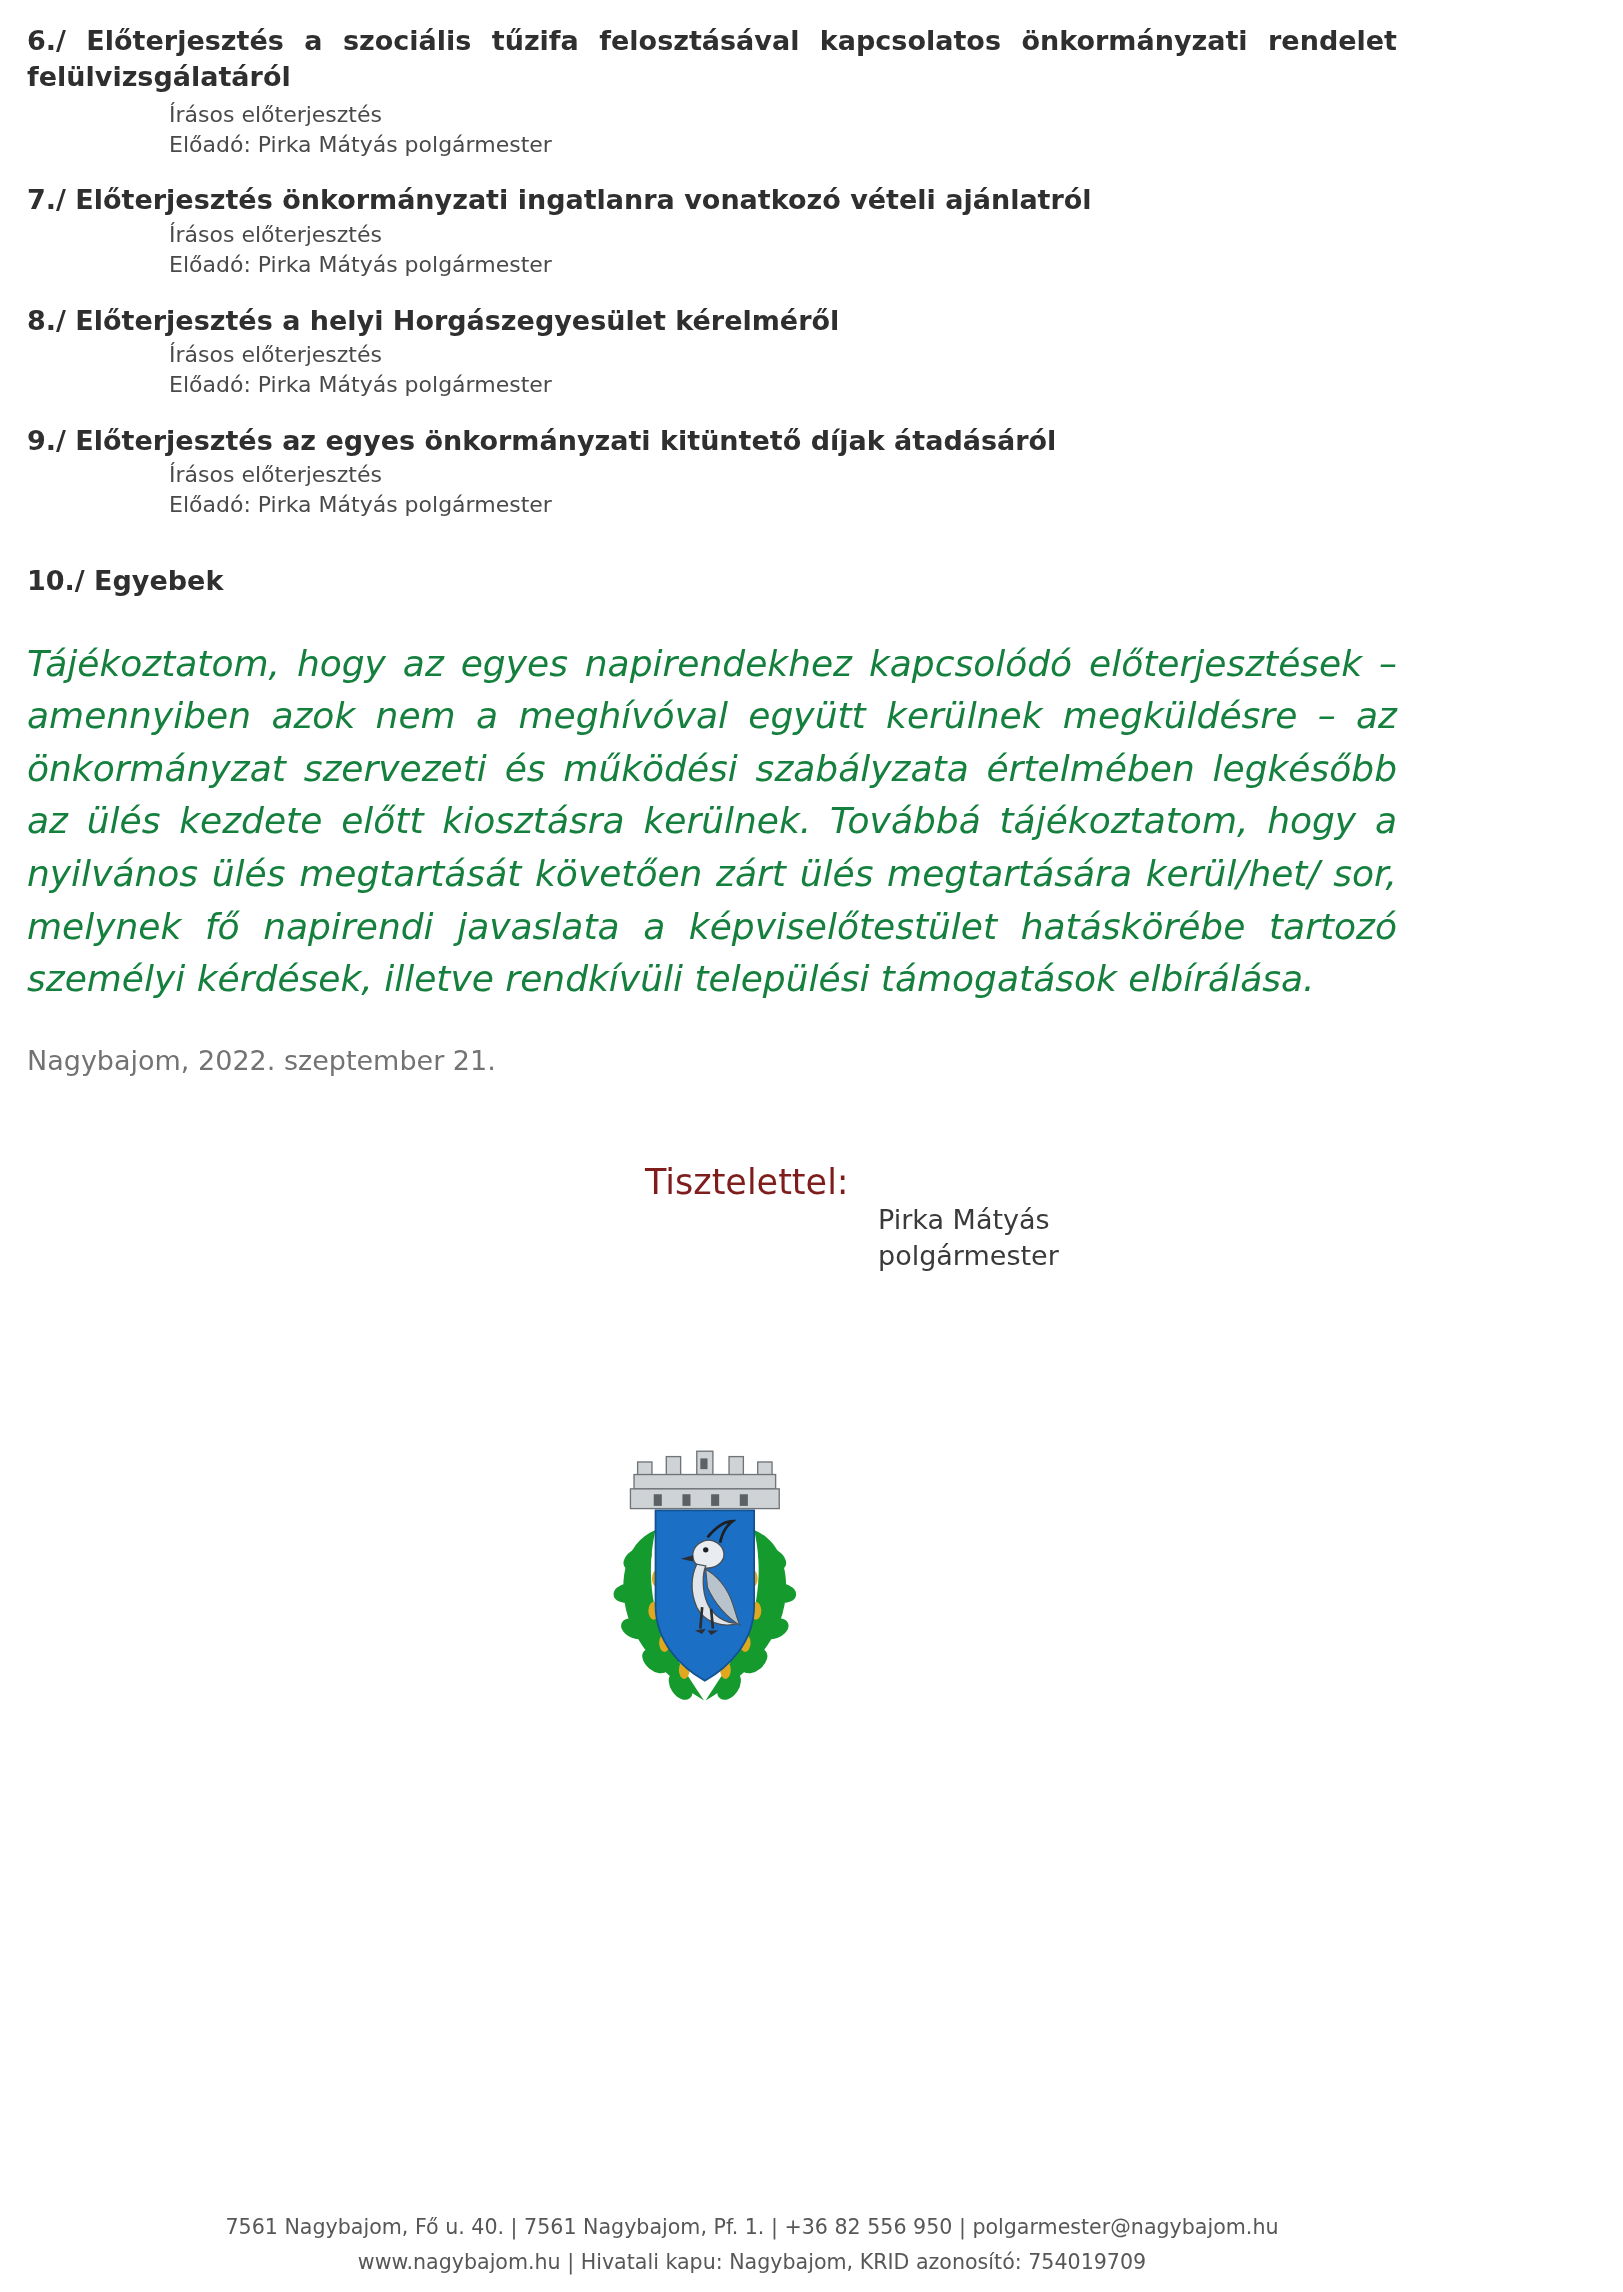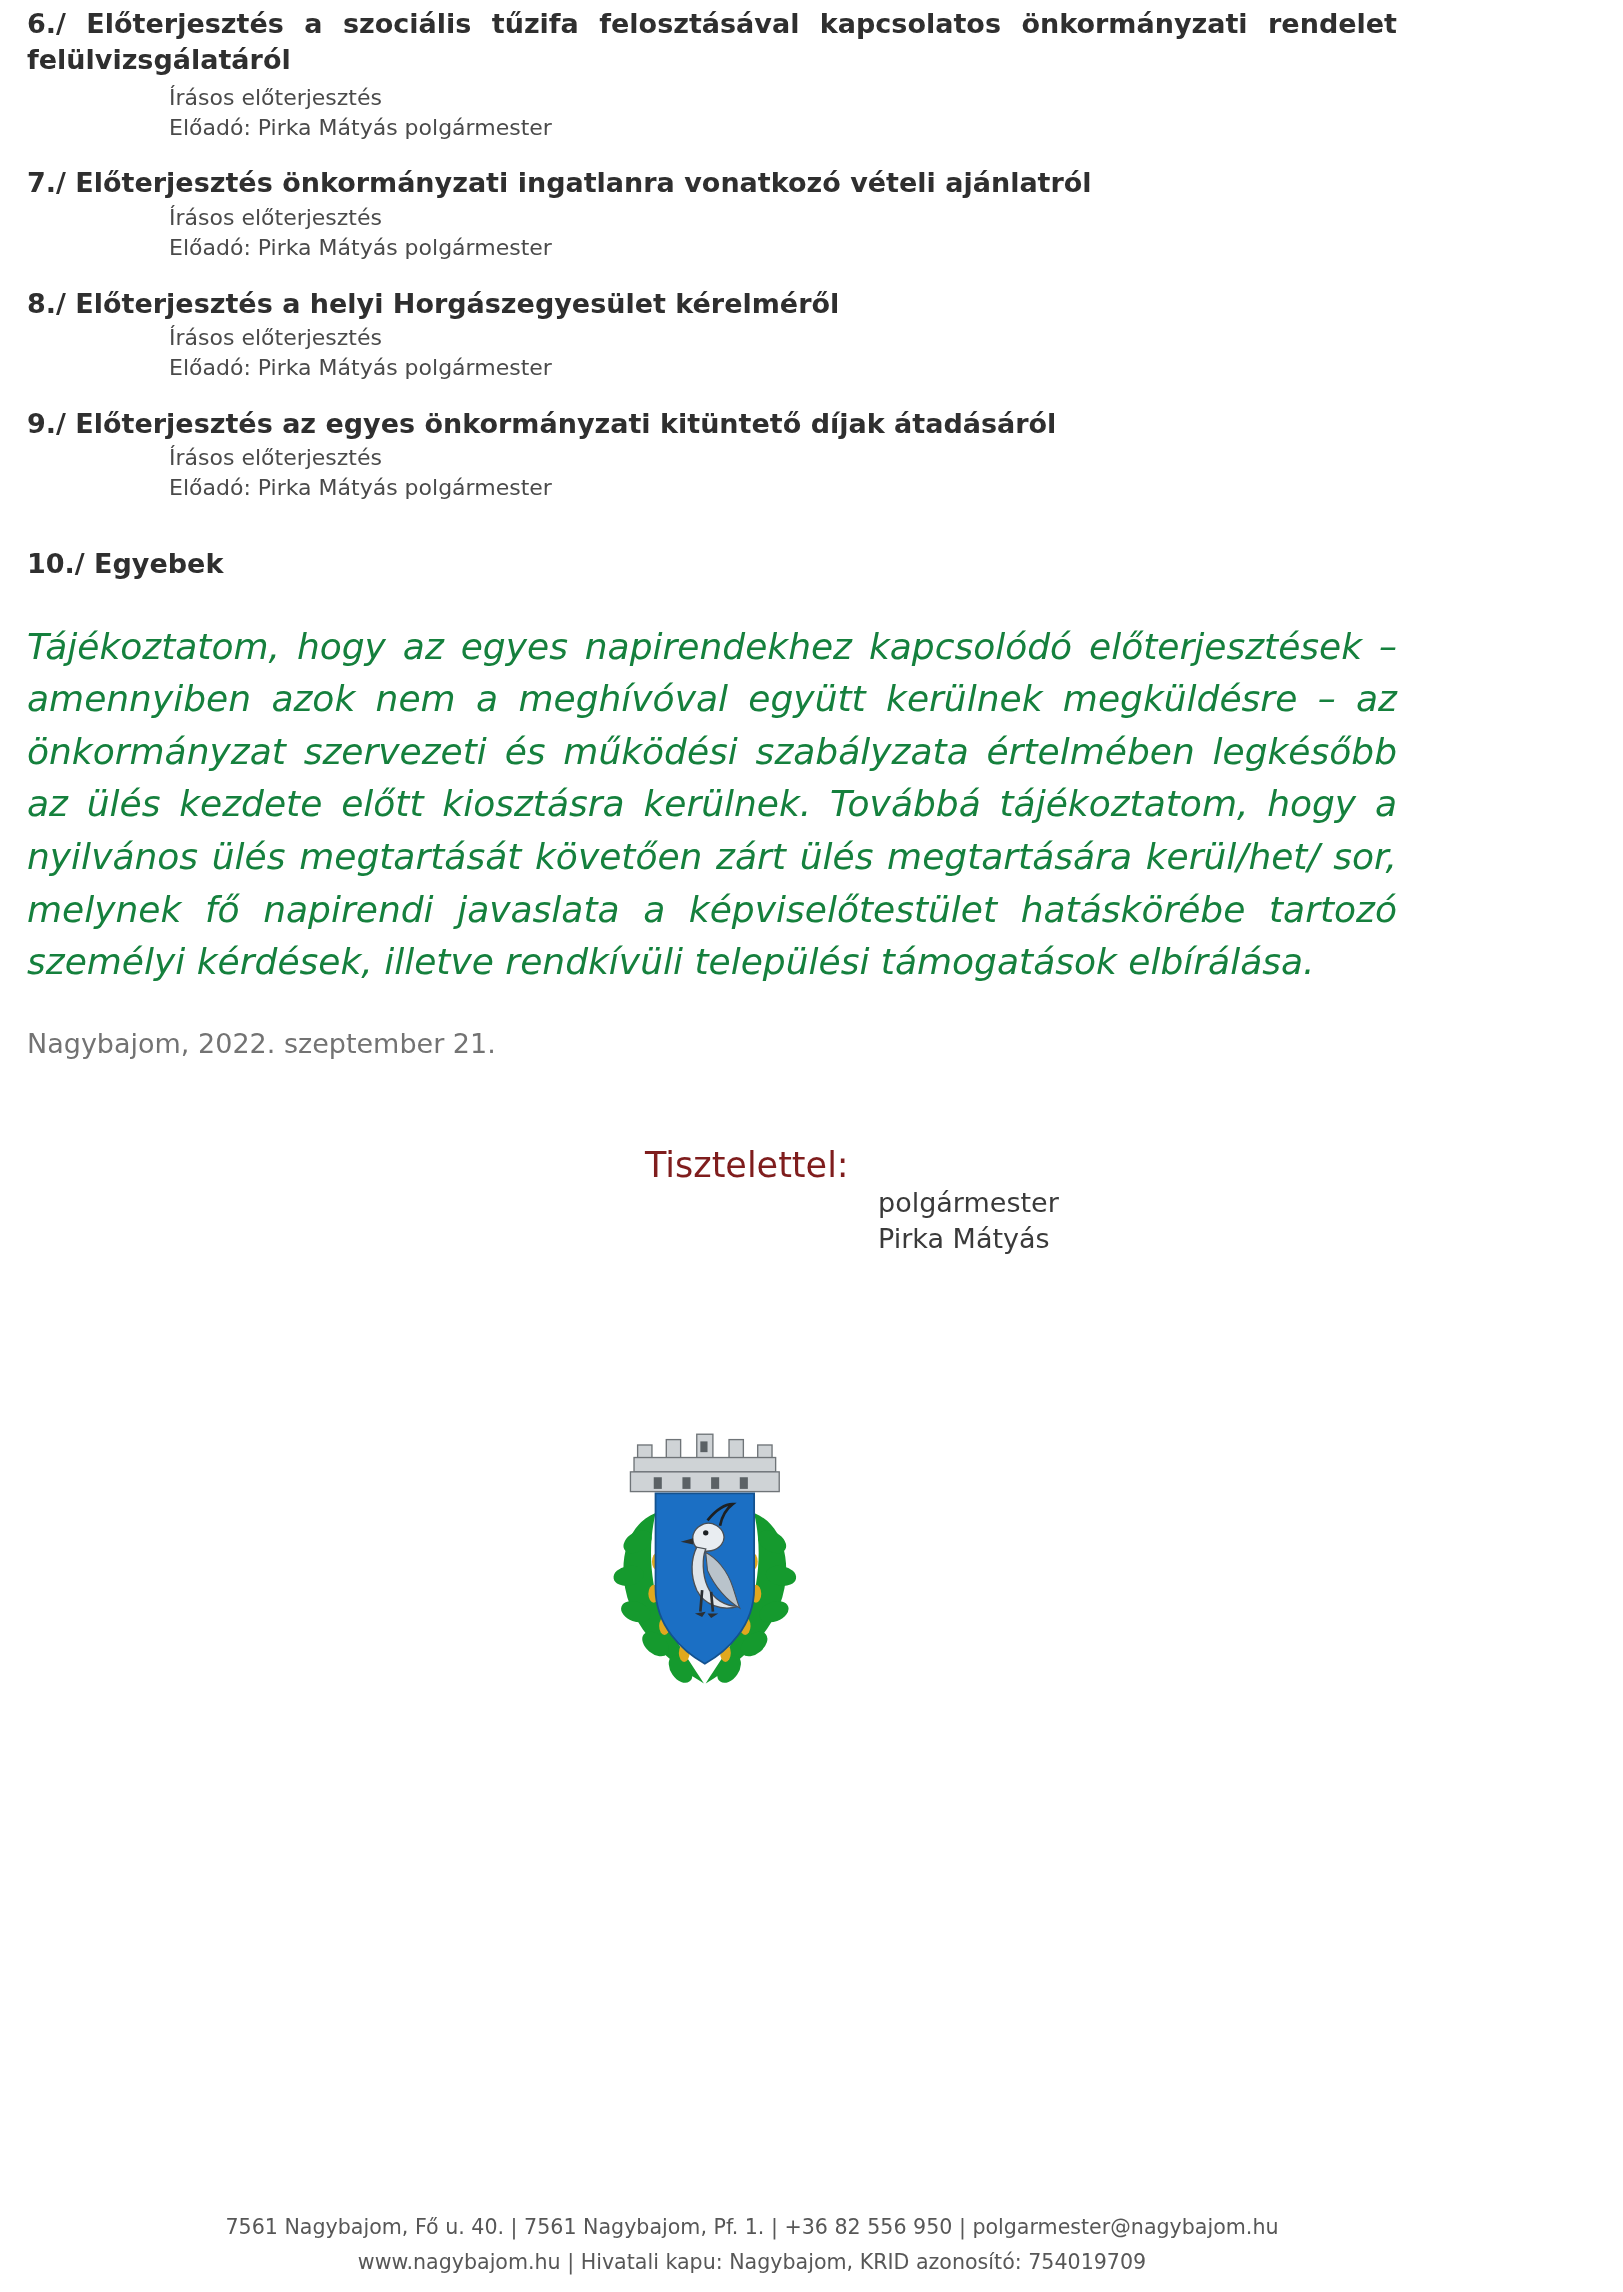--- a/index.html
+++ b/index.html
@@ -11,21 +11,21 @@
     width: 1624px;
     min-height: 2293px;
     font-family: "DejaVu Sans", sans-serif;
     color: #3f3f3f;
     position: relative;
   }
   .page {
     width: 1504px;
     min-height: 2293px;
     box-sizing: border-box;
-    padding: 6px 107px 0 27px;
+    padding: 23px 107px 0 27px;
     position: relative;
     border-radius: 28px;
   }
   .agenda-item {
     margin-bottom: 23px;
   }
   .agenda-title {
     font-size: 27px;
     font-weight: bold;
     line-height: 1.32;
@@ -138,22 +138,22 @@
     <div class="agenda-title">10./ Egyebek</div>
   </div>
 
   <p class="body-par">Tájékoztatom, hogy az egyes napirendekhez kapcsolódó előterjesztések – amennyiben azok nem a meghívóval együtt kerülnek megküldésre – az önkormányzat szervezeti és működési szabályzata értelmében legkésőbb az ülés kezdete előtt kiosztásra kerülnek. Továbbá tájékoztatom, hogy a nyilvános ülés megtartását követően zárt ülés megtartására kerül/het/ sor, melynek fő napirendi javaslata a képviselőtestület hatáskörébe tartozó személyi kérdések, illetve rendkívüli települési támogatások elbírálása.</p>
 
   <div class="place-date">Nagybajom, 2022. szeptember 21.</div>
 
   <div class="regards">Tisztelettel:</div>
 
   <div class="signature">
+    <div>Pirka Mátyás</div>
     <div>polgármester</div>
-    <div>Pirka Mátyás</div>
   </div>
 
   <div class="crest-wrap">
     <svg class="crest" viewBox="0 0 270 300" aria-hidden="true">
 
       <g fill="#cfd3d6" stroke="#6f7478" stroke-width="1.5">
         <rect x="52" y="20" width="16" height="16"></rect>
         <rect x="84" y="14" width="16" height="22"></rect>
         <rect x="118" y="8" width="18" height="28"></rect>
         <rect x="154" y="14" width="16" height="22"></rect>

